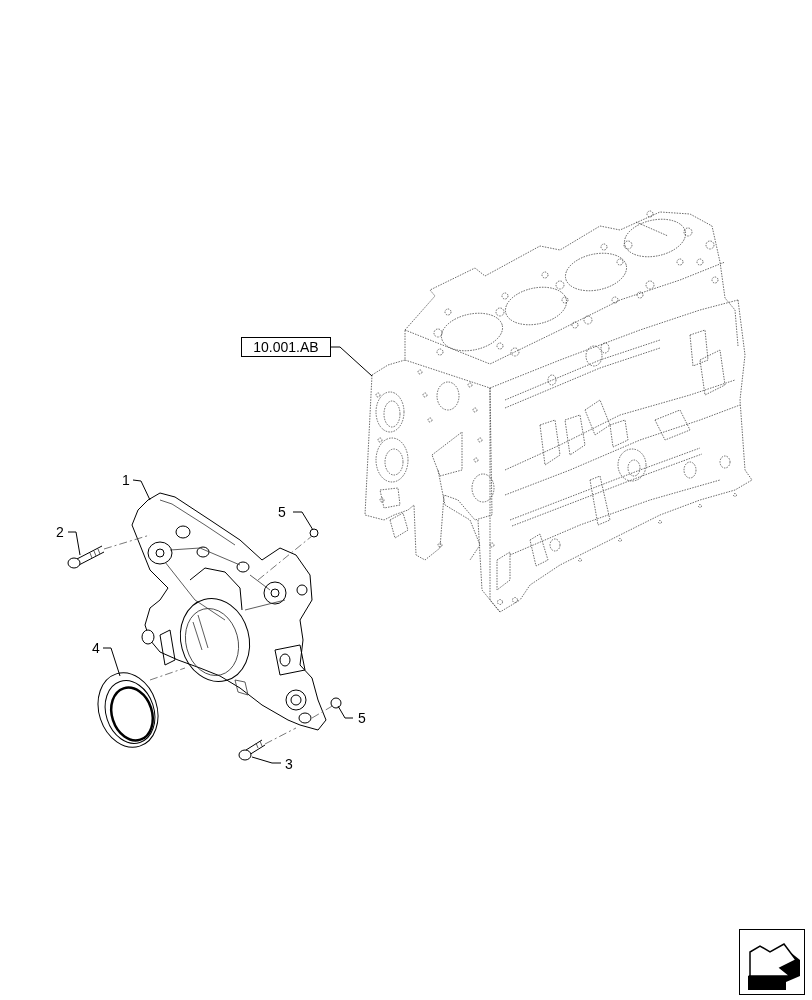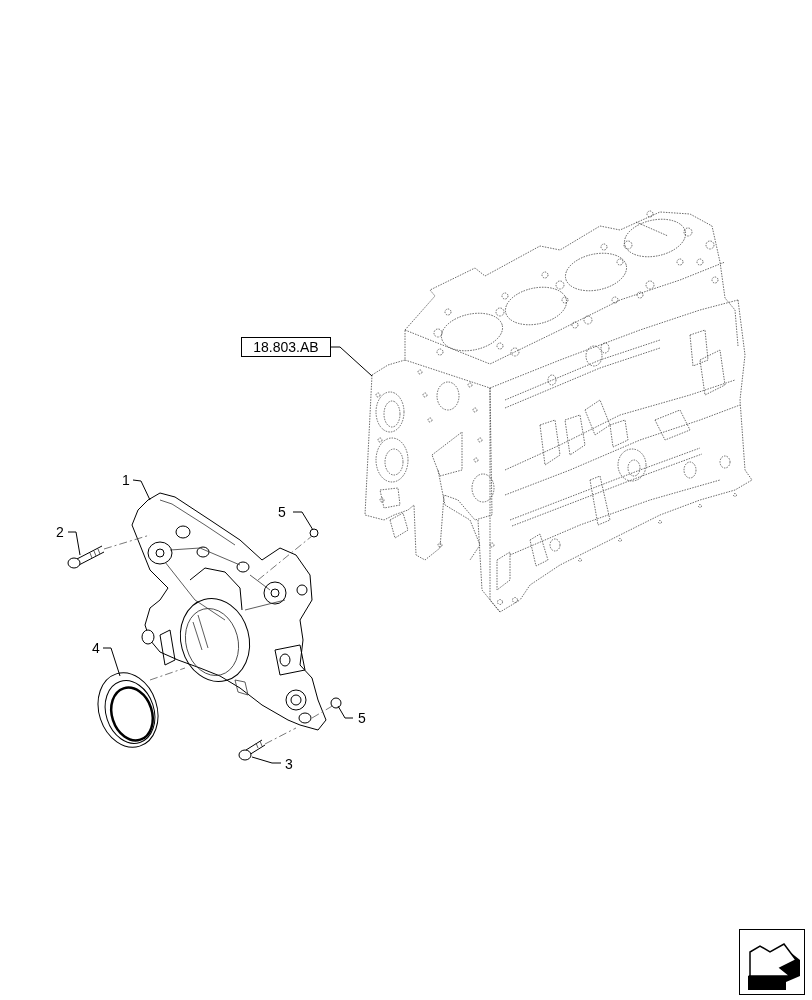--- a/index.html
+++ b/index.html
@@ -205,21 +205,21 @@
   <g>
     <path class="ln" d="M133 480 L141 481 L150 500"></path>
     <path class="ln" d="M68 532 L76 532 L80 555"></path>
     <path class="ln" d="M293 512 L302 512 L313 530"></path>
     <path class="ln" d="M103 648 L111 648 L120 676"></path>
     <path class="ln" d="M353 718 L345 718 L338 706"></path>
     <path class="ln" d="M281 763 L272 763 L252 757"></path>
   </g>
 </svg>
 
-<div class="ref-box">18.803.AB</div>
+<div class="ref-box">10.001.AB</div>
 
 <span class="callout" style="left:122px;top:473px;">1</span>
 <span class="callout" style="left:56px;top:525px;">2</span>
 <span class="callout" style="left:285px;top:757px;">3</span>
 <span class="callout" style="left:92px;top:641px;">4</span>
 <span class="callout" style="left:278px;top:505px;">5</span>
 <span class="callout" style="left:358px;top:711px;">5</span>
 
 <div class="nav-btn">
   <svg width="64" height="64" viewBox="0 0 64 64">

